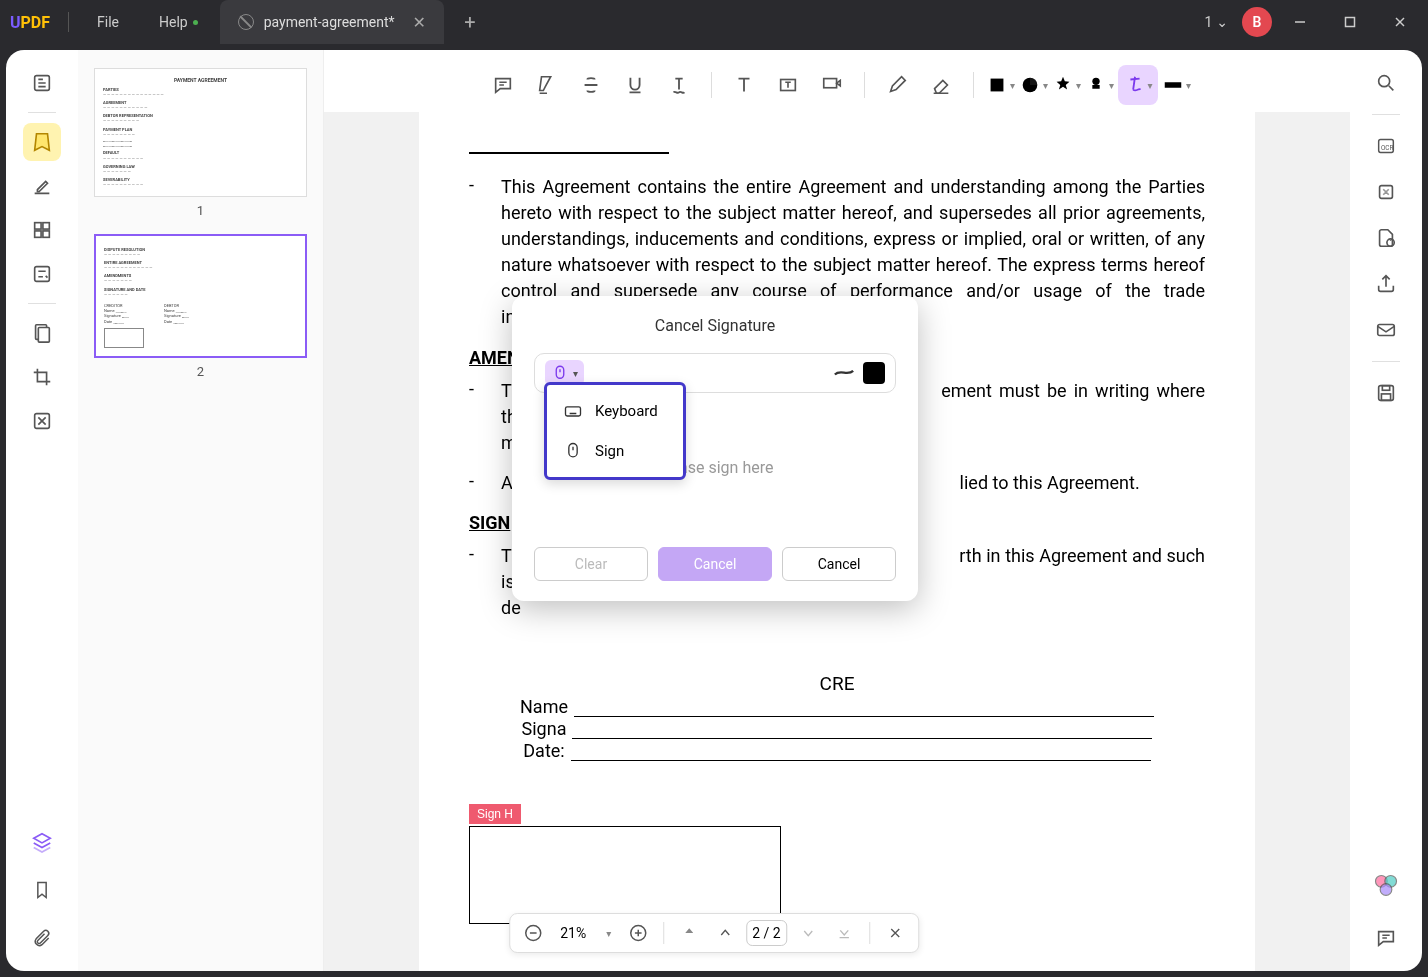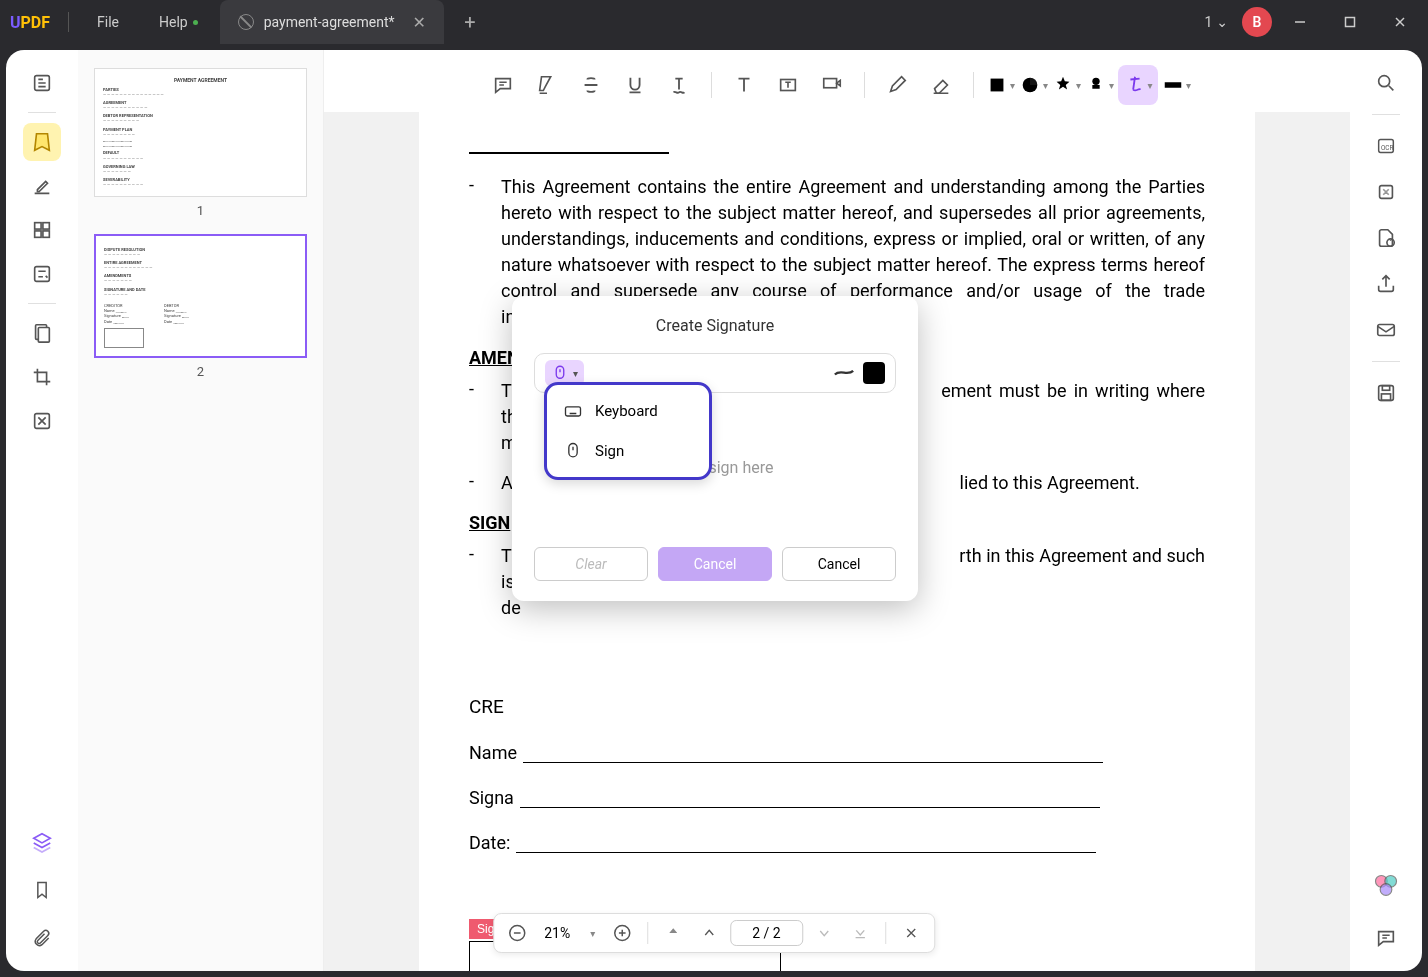--- a/index.html
+++ b/index.html
@@ -55,47 +55,47 @@
 .ann-sep{width:1px;height:26px;background:#ddd;margin:0 8px;}
 .ann-dd{display:flex;align-items:center;gap:2px;cursor:pointer;}
 .dd-caret{font-size:10px;color:#888;}
 
 .page-area{position:absolute;top:62px;bottom:0;left:318px;right:72px;background:#f1f1f1;overflow:auto;display:flex;justify-content:center;}
 .page{width:836px;background:#fff;margin-top:0;padding:40px 50px;font-family:"Times New Roman",serif;font-size:18px;color:#000;min-height:900px;}
 .p-bullet{display:flex;gap:24px;margin-bottom:14px;}
 .p-bullet .dash{width:8px;}
 .p-bullet .txt{flex:1;text-align:justify;line-height:1.45;}
 .p-sec{font-weight:700;text-decoration:underline;margin:16px 0 10px;}
-.p-field{margin:24px 0;}
+.p-field{margin:1px 0;text-align:center;}
 .p-line{display:inline-block;border-bottom:1px solid #000;width:580px;height:20px;margin-left:6px;vertical-align:bottom;}
 .sign-here{display:inline-block;background:#ef5a6f;color:#fff;font-size:12px;padding:3px 8px;font-family:sans-serif;margin-top:30px;}
 .sig-big{border:1.5px solid #000;width:312px;height:98px;margin-top:2px;}
 
 .zoom-bar{position:absolute;bottom:18px;left:50%;transform:translateX(-50%);height:40px;background:#fff;border:1px solid #ddd;border-radius:8px;display:flex;align-items:center;padding:0 8px;gap:6px;box-shadow:0 2px 6px rgba(0,0,0,0.08);}
 .zb-btn{width:30px;height:30px;display:flex;align-items:center;justify-content:center;cursor:pointer;border-radius:6px;}
 .zb-btn svg{stroke:#555;}
 .zb-val{display:flex;align-items:center;gap:6px;padding:0 6px;font-size:14px;}
 .zb-sep{width:1px;height:22px;background:#ddd;margin:0 4px;}
-.zb-page{border:1px solid #ccc;border-radius:6px;padding:4px 21px;font-size:14px;}
+.zb-page{border:1px solid #ccc;border-radius:6px;padding:4px 5px;font-size:14px;}
 
 
 .modal{position:absolute;top:246px;left:506px;width:406px;background:#fff;border-radius:12px;box-shadow:0 8px 32px rgba(0,0,0,0.25);padding:20px 22px;}
 .modal-title{text-align:center;font-size:16px;margin-bottom:18px;color:#333;}
 .sig-toolbar{display:flex;align-items:center;border:1px solid #ddd;border-radius:10px;padding:6px 10px;gap:8px;}
 .method-btn{display:flex;align-items:center;gap:4px;padding:4px 6px;background:#e9d5ff;border-radius:6px;cursor:pointer;}
 .method-btn svg{stroke:#7c3aed;}
 .sig-toolbar .spacer{flex:1;}
 .thickness{width:22px;}
 .color-sw{width:22px;height:22px;background:#000;border-radius:4px;}
-.method-menu{position:absolute;top:86px;left:32px;width:168px;background:#fff;border:3px solid #4338ca;border-radius:14px;padding:6px 0;box-shadow:0 4px 12px rgba(0,0,0,0.15);}
+.method-menu{position:absolute;top:86px;left:32px;width:142px;background:#fff;border:3px solid #4338ca;border-radius:6px;padding:6px 0;box-shadow:0 4px 12px rgba(0,0,0,0.15);}
 .menu-row{display:flex;align-items:center;gap:12px;padding:10px 16px;cursor:pointer;font-size:15px;}
 .sig-canvas{height:148px;display:flex;align-items:center;justify-content:center;color:#999;font-size:16px;}
 .modal-btns{display:flex;gap:10px;justify-content:center;margin-top:6px;}
 .mbtn{flex:1;height:34px;border-radius:6px;border:1px solid #ccc;background:#fff;font-size:14px;cursor:pointer;display:flex;align-items:center;justify-content:center;}
-.mbtn.clear{color:#bbb;font-style:italic;}
+.mbtn.clear{color:#bbb;}
 .mbtn.create{background:#c4a7f5;border-color:#c4a7f5;color:#fff;}
 </style>
 </head>
 <body>
 
 <div class="titlebar">
   <div class="logo">
     <span class="u">U</span>
       <span class="pdf">PDF</span>
   </div>
@@ -491,21 +491,21 @@
         </div>
     <div class="zb-sep"></div>
     <div class="zb-btn">
           <svg width="16" height="16" viewBox="0 0 24 24" stroke-width="2">
             <path d="M6 6l12 12M18 6l-12 12"></path>
           </svg>
         </div>
   </div>
 
   <div class="modal">
-    <div class="modal-title">Create Signature</div>
+    <div class="modal-title">Cancel Signature</div>
     <div class="sig-toolbar">
       <div class="method-btn">
         <svg width="18" height="18" viewBox="0 0 24 24" stroke-width="1.8" fill="none">
               <rect x="7" y="3" width="10" height="16" rx="5"></rect>
               <path d="M12 7v4"></path>
             </svg>
         <span style="font-size:10px;color:#555;">▾</span>
       </div>
       <div class="spacer"></div>
       <svg class="thickness" viewBox="0 0 24 8">

